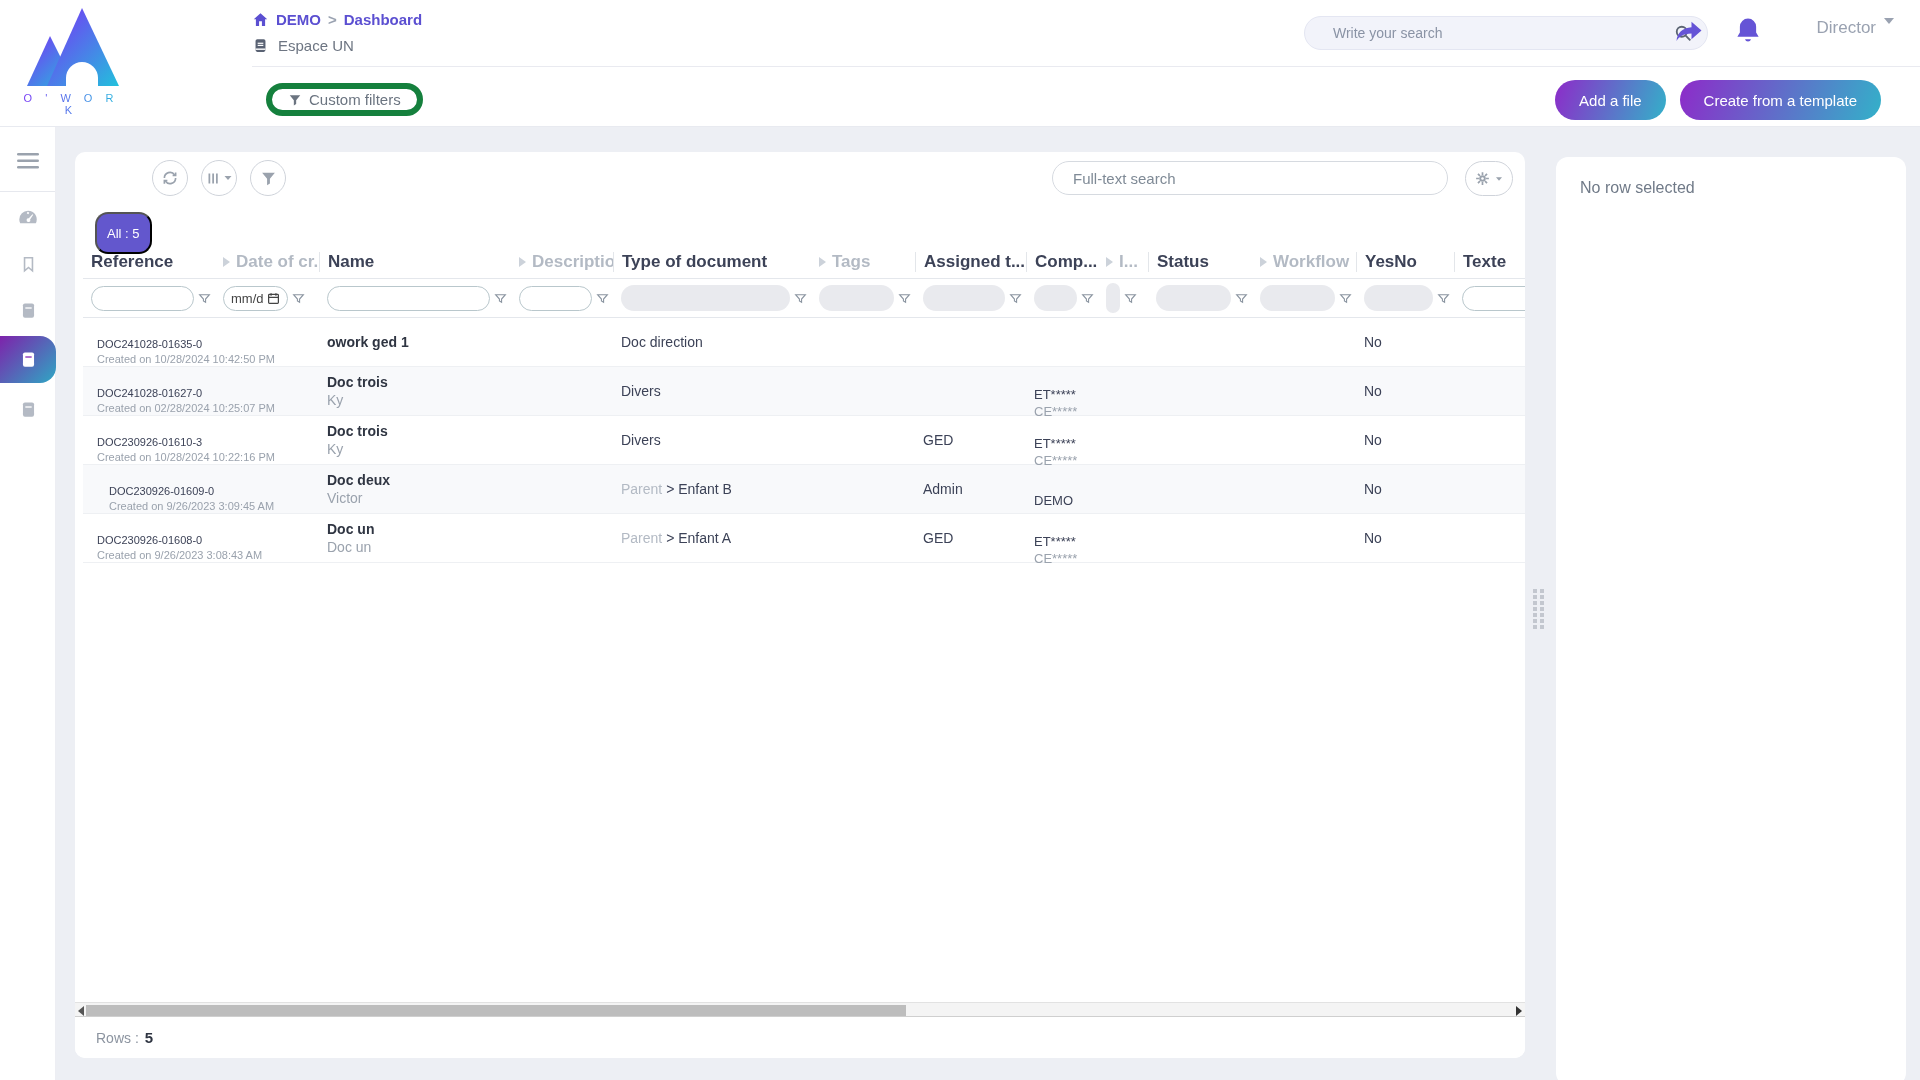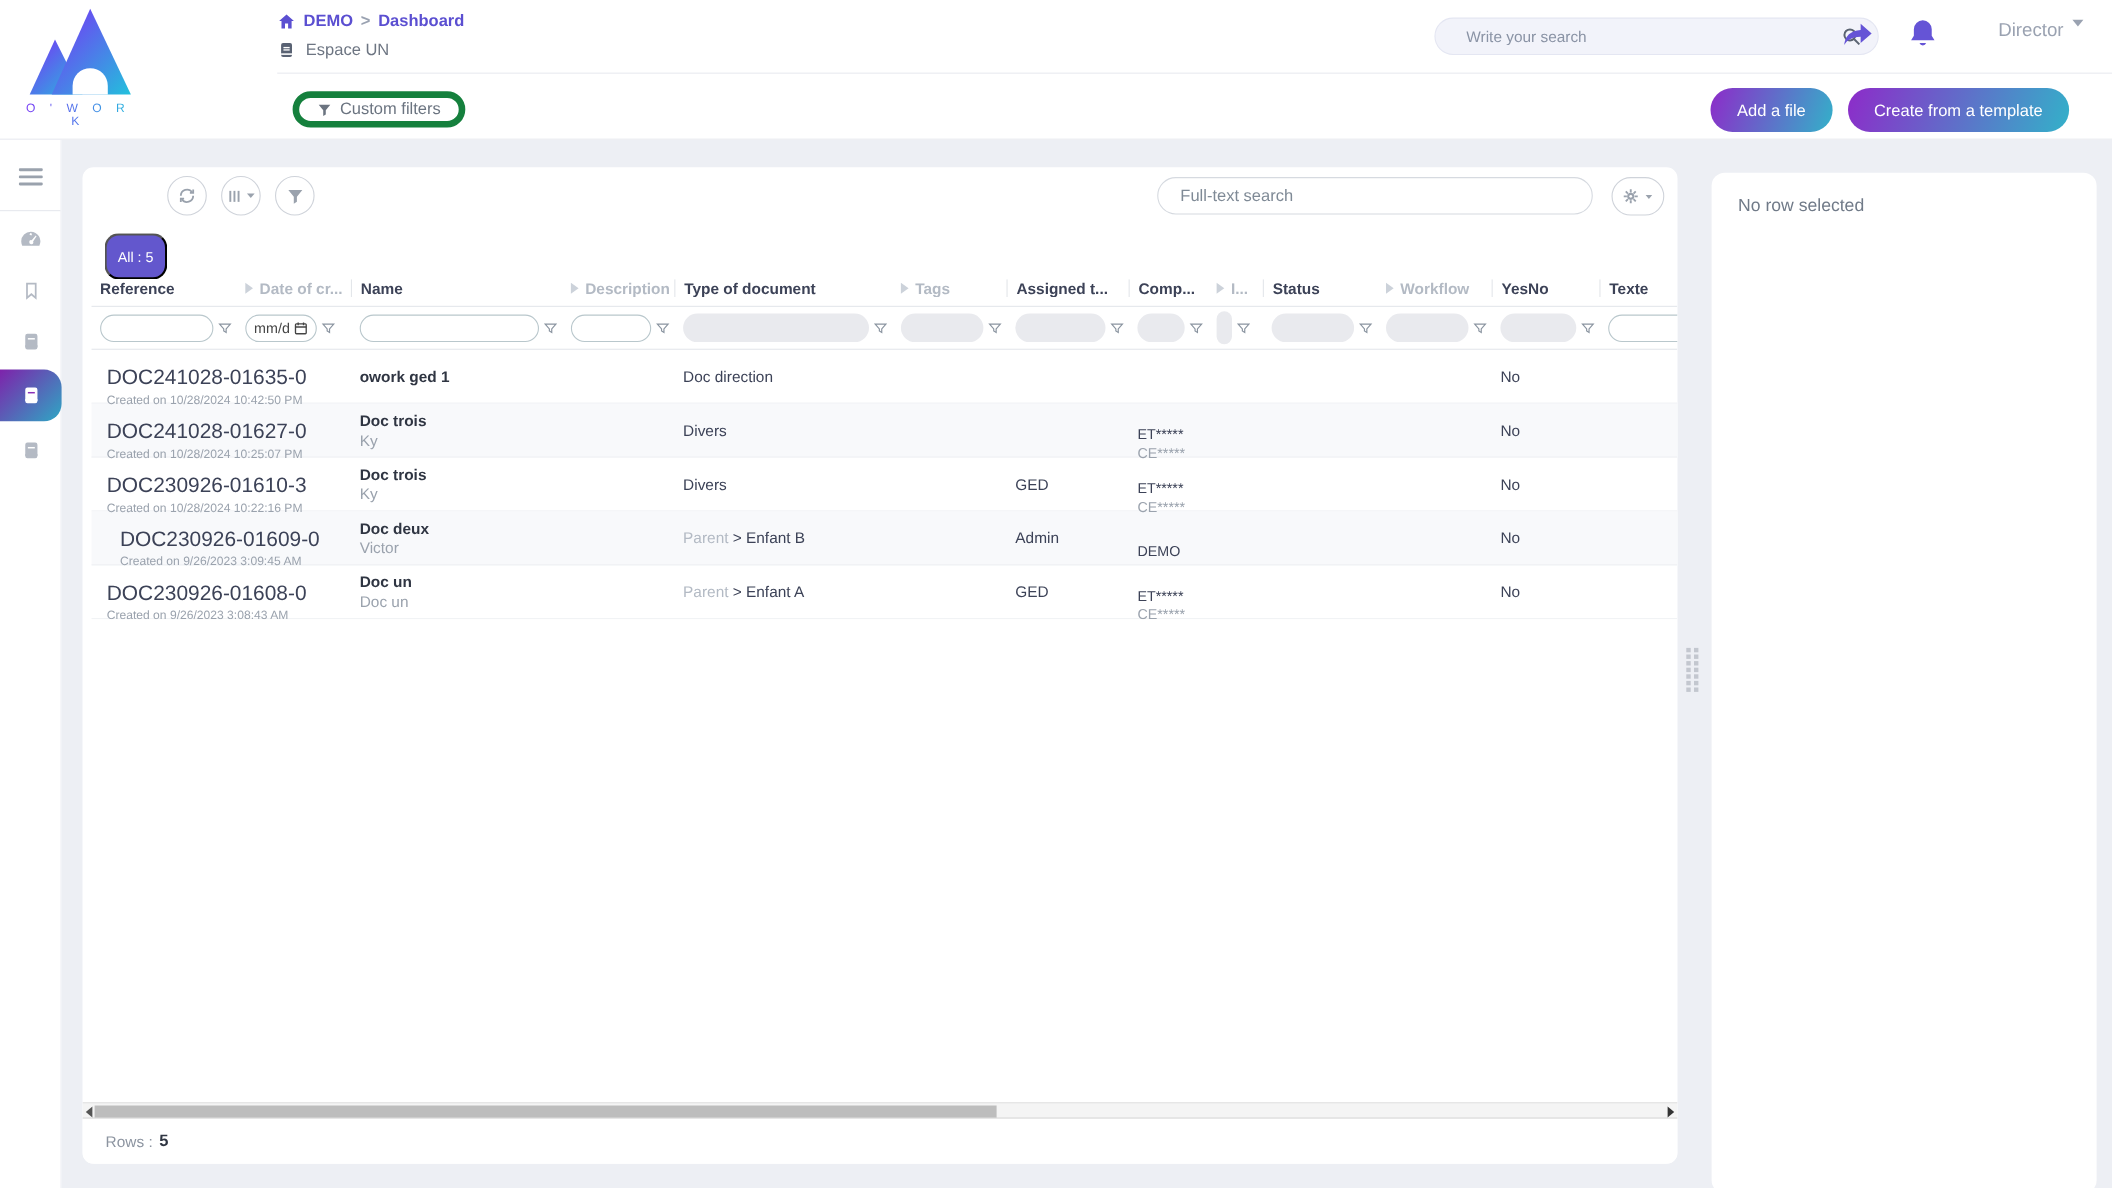--- a/index.html
+++ b/index.html
@@ -72,21 +72,21 @@
     border:1px solid #cfd3da; border-radius:18px; background:#fff;
     display:flex; align-items:center; justify-content:center; gap:3px; cursor:pointer; }
 
   .count-badge { position:absolute; left:20px; top:60px; height:42px; min-width:40px;
     background:#6357cd; color:#fff; border-radius:13px; font-size:13px;
     display:inline-flex; align-items:center; justify-content:center; padding:0 10px; cursor:pointer;}
 
   
   .grid { position:absolute; left:8px; top:94px; width:1442px; overflow:hidden; }
   .hdr-row { display:flex; height:32px; align-items:center; }
-  .hdr-cell { display:flex; align-items:center; gap:6px; font-size:14px; font-weight:bold;
+  .hdr-cell { display:flex; align-items:center; gap:6px; font-size:17px; font-weight:bold;
     color:#3c4257; padding:0 8px; white-space:nowrap; overflow:hidden; flex:none; cursor:pointer;}
   .hdr-cell.muted { color:#b3bac4; }
   .hdr-cell.bordered { border-left:1px solid #e3e6ea; }
   .tri { width:0; height:0; border-top:5px solid transparent; border-bottom:5px solid transparent;
     border-left:7px solid #ccd2da; flex:none; }
 
   .filter-row { display:flex; height:40px; align-items:center;
     border-top:1px solid #e4e7ec; border-bottom:1px solid #e4e7ec; }
   .f-cell { display:flex; align-items:center; gap:4px; padding:0 4px 0 8px; flex:none; }
   .f-input { height:25px; border:1px solid #b9c7cc; border-radius:13px; width:100%;
@@ -96,21 +96,21 @@
     white-space:nowrap; overflow:hidden; }
   .f-disabled { height:26px; background:#e9eaee; border-radius:13px; width:100%; }
   .f-disabled.narrow { width:14px; height:30px; border-radius:8px; }
   .funnel-sm { flex:none; display:flex; }
 
   .body-rows .row { display:flex; height:49px; align-items:center;
     border-bottom:1px solid #eef0f3; cursor:pointer; }
   .body-rows .row.alt { background:#f8f9fb; }
   .cell { padding:0 8px; flex:none; white-space:nowrap; font-size:14px; color:#3c4257; }
   .ref-cell { display:flex; align-items:center; gap:6px; overflow:visible; }
-  .ref-main { font-size:19px; color:#3c4257;margin-top:19px; }
+  .ref-main { font-size:11px; color:#3c4257;margin-top:19px; }
   .ref-sub { font-size:11px; color:#9aa2ad; margin-top:3px; }
   .nm-main { font-weight:bold; color:#2f3542; }
   .nm-sub { color:#9aa2ad; margin-top:2px; }
   .muted-txt { color:#b3bac4; }
   .comp-sub { color:#9aa2ad; font-size:13px; margin-top:2px;}
   .comp-main { font-size:13px;margin-top:23px; }
 
   
   .hscroll { position:absolute; left:0; bottom:41px; width:100%; height:15px;
     background:#f4f4f4; border-top:1px solid #e2e2e2; border-bottom:1px solid #cfcfcf; }
@@ -445,21 +445,21 @@
   </div>
         <div class="row alt">
     <div class="cell ref-cell" style="width:132px">
       <svg width="19" height="23" viewBox="0 0 19 23">
               <path fill="#e02b20" d="M2 0h11l6 6v15a2 2 0 0 1-2 2H2a2 2 0 0 1-2-2V2a2 2 0 0 1 2-2z"></path>
               <path fill="#f58f88" d="M13 0l6 6h-6z"></path>
               <path fill="none" stroke="#fff" stroke-width="1.5" d="M5 16c1.2-4.5 4.8-8 6.4-6.6 1.6 1.4-2 5.6-6.4 6.6 4.6-2.3 7.5-1.3 7.5-1.3"></path>
             </svg>
       <div>
               <div class="ref-main">DOC241028-01627-0</div>
-              <div class="ref-sub">Created on 10/28/2024 10:25:07 PM</div>
+              <div class="ref-sub">Created on 02/28/2024 10:25:07 PM</div>
             </div>
     </div>
     <div class="cell" style="width:104px"></div>
     <div class="cell" style="width:192px">
       <div class="nm-main">Doc trois</div>
             <div class="nm-sub">Ky</div>
     </div>
     <div class="cell" style="width:102px"></div>
     <div class="cell" style="width:198px">
       <span>Divers</span>

